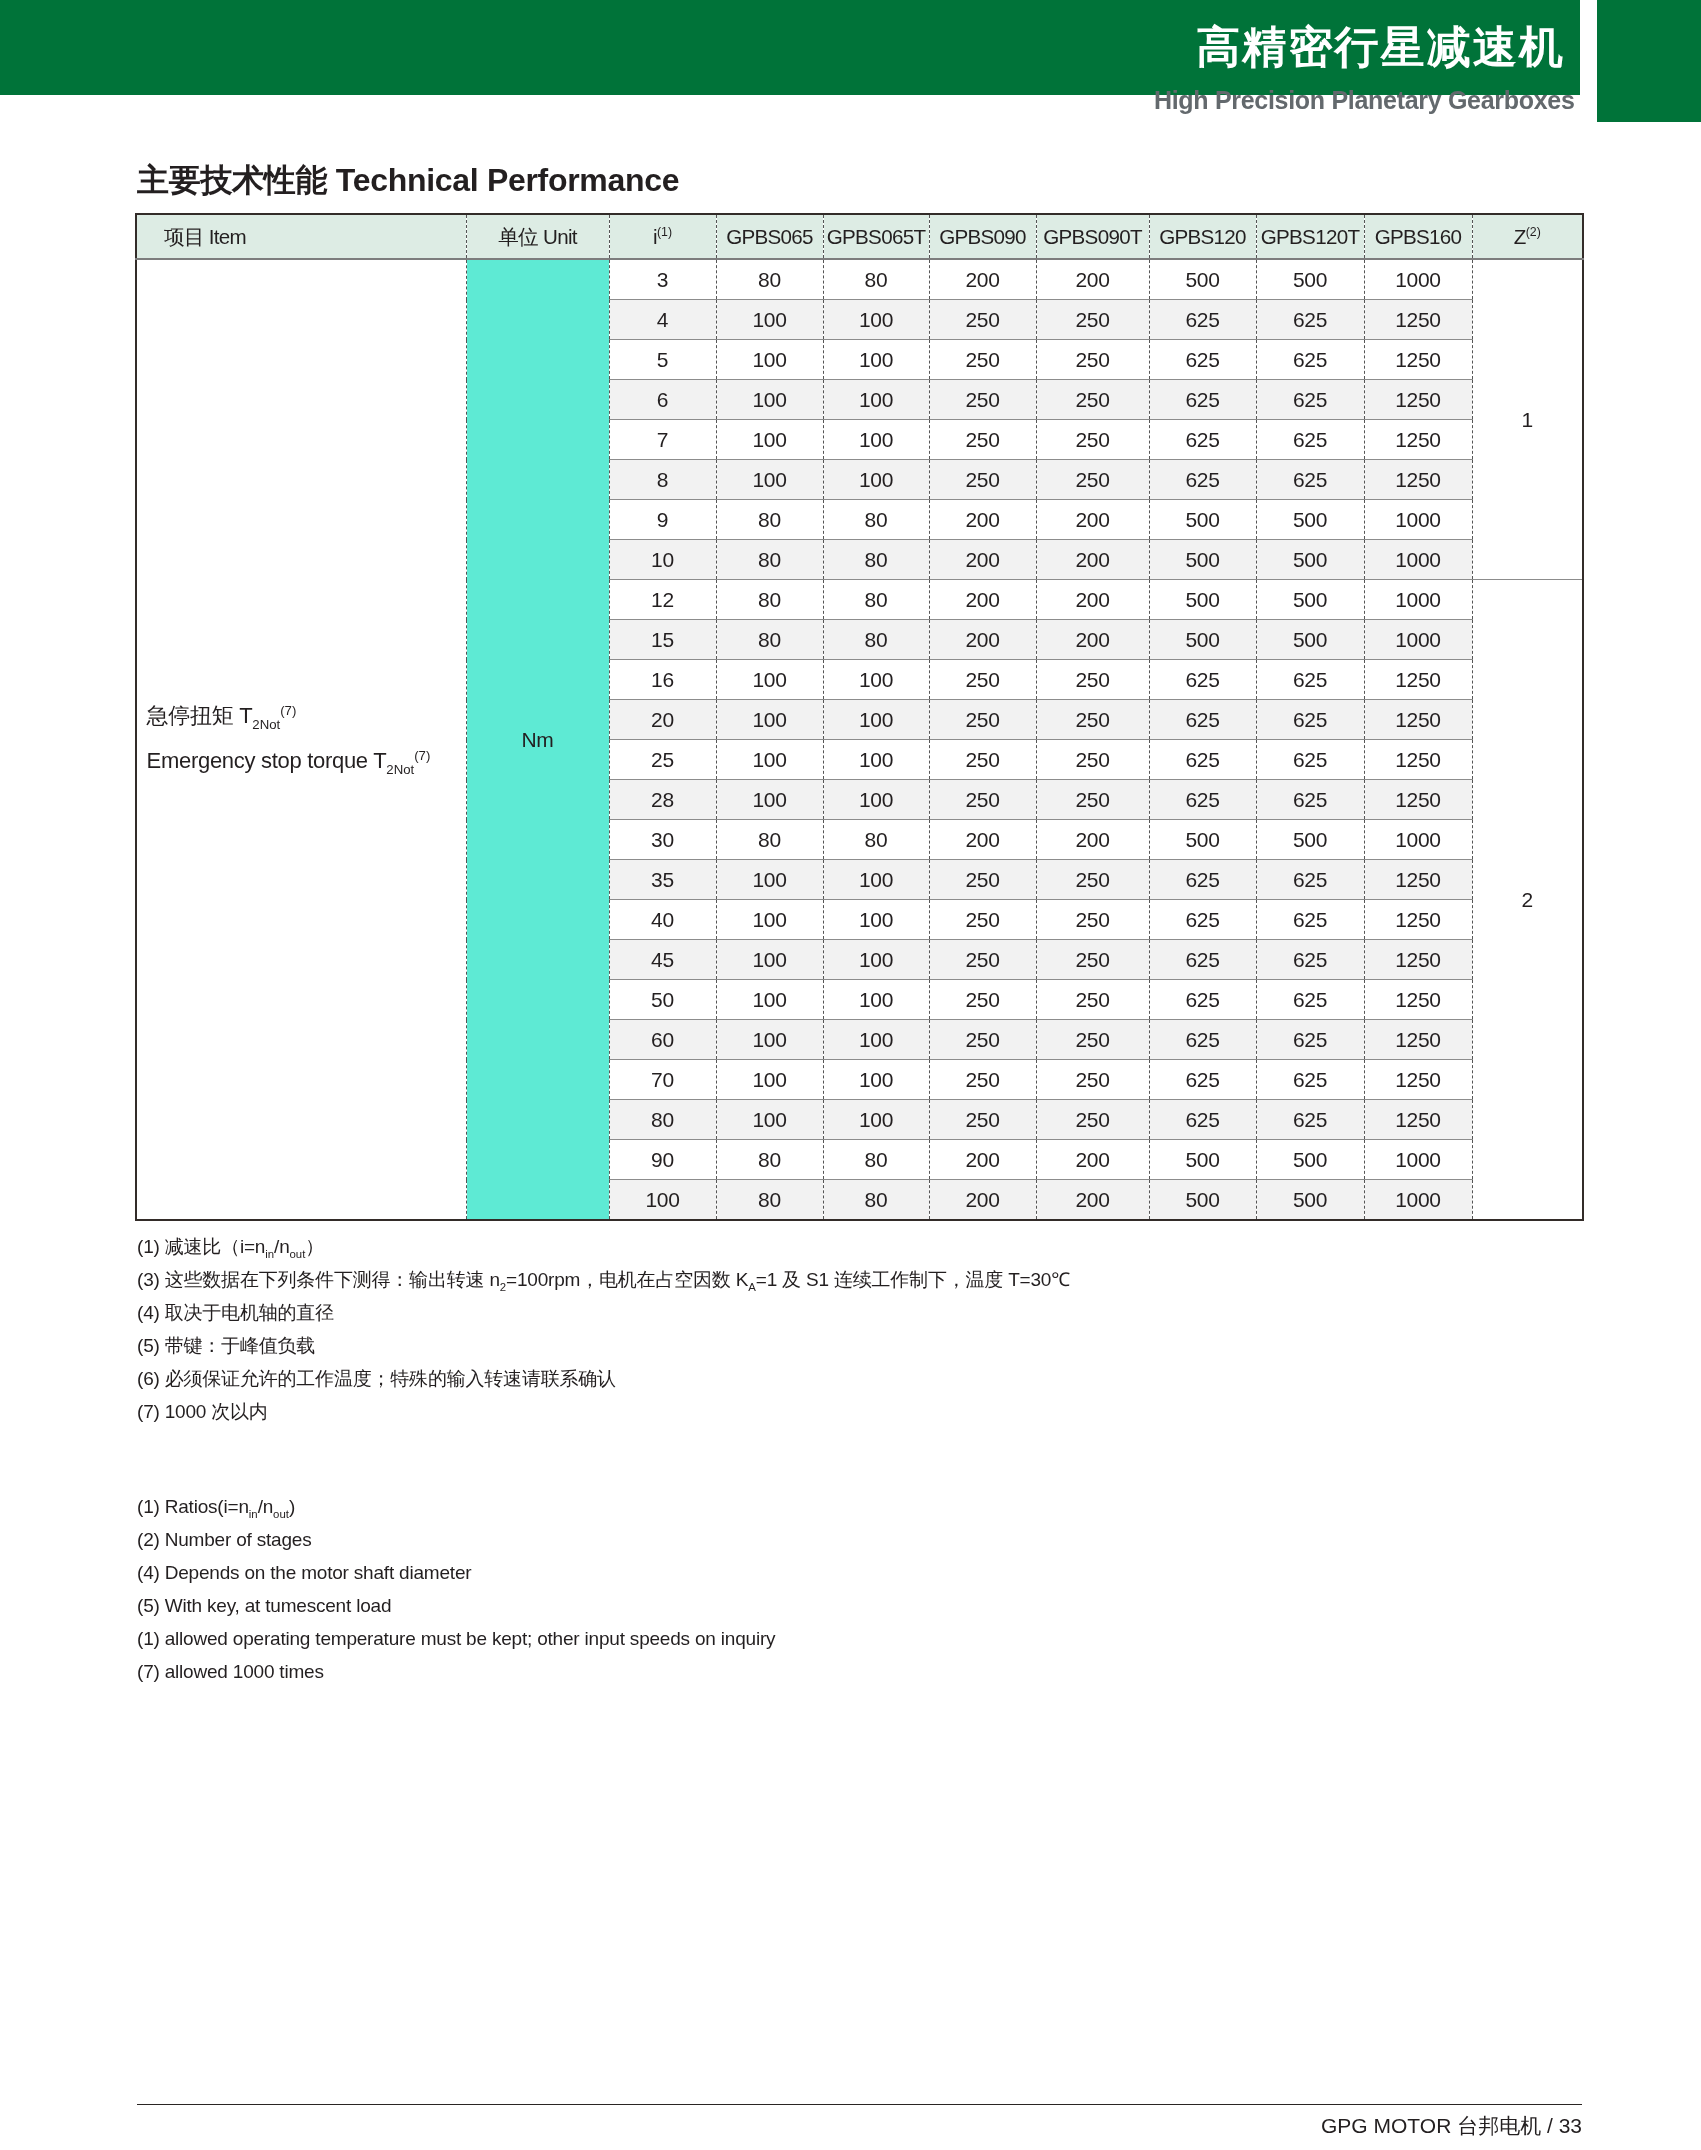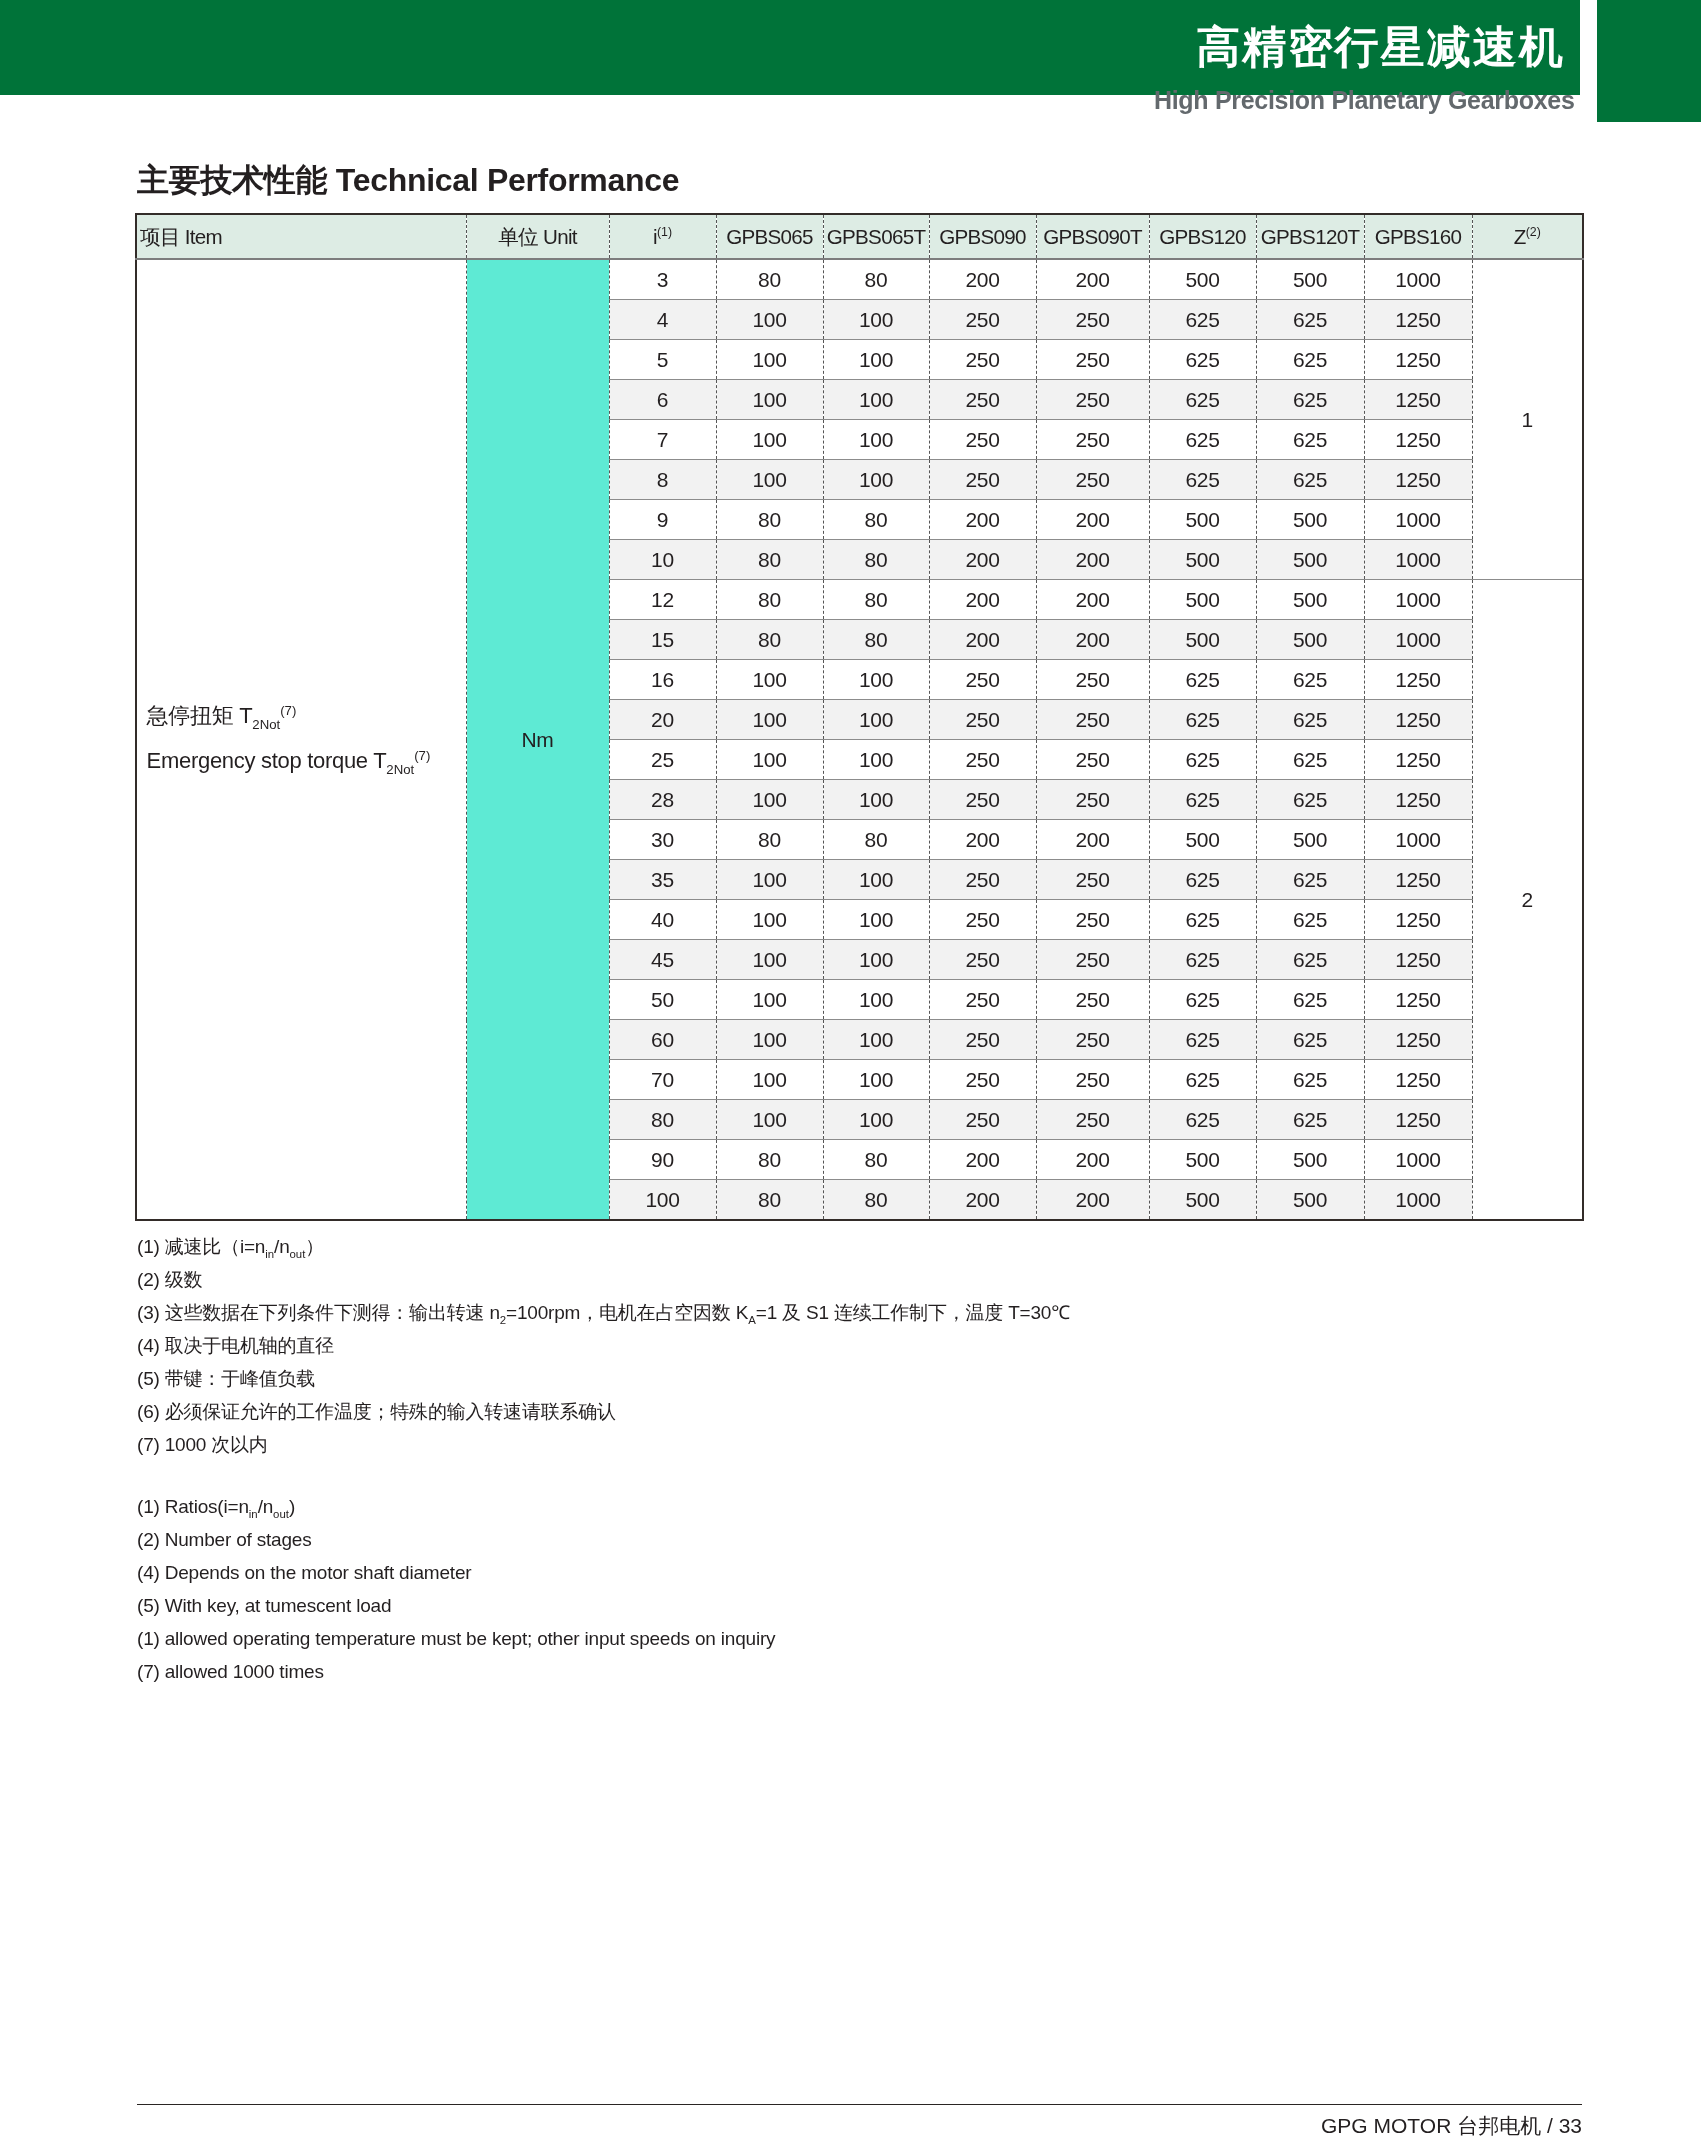--- a/index.html
+++ b/index.html
@@ -40,21 +40,21 @@
     position:absolute;left:135px;top:213px;width:1448px;
     border-collapse:collapse;table-layout:fixed;
     border:2.1px solid var(--frame);
   }
   .perf-table th{
     height:43px;background:var(--hdr-bg);
     font-size:20.6px;font-weight:400;letter-spacing:-0.7px;
     border-bottom:2.1px solid #7d7d7d;
     text-align:center;padding:0;overflow:hidden;
   }
-  .perf-table th.col-item{text-align:left;padding-left:3px;}
+  .perf-table th.col-item{text-align:left;padding-left:27px;}
   .perf-table th + th{border-left:1.4px dashed var(--dash);}
   .perf-table td{
     height:39px;text-align:center;font-size:21px;letter-spacing:-0.3px;
     padding:0;overflow:hidden;
   }
   .perf-table td.dashL{border-left:1.4px dashed var(--dash);}
   .perf-table td.sep{border-top:1.4px solid var(--rowline);}
   .perf-table td.alt{background:var(--stripe);}
   .perf-table td.item-cell{
     text-align:left;padding-left:9.6px;font-size:22px;line-height:31px;background:#fff;
@@ -358,21 +358,20 @@
         <td class="dashL alt sep">200</td>
         <td class="dashL alt sep">500</td>
         <td class="dashL alt sep">500</td>
         <td class="dashL alt sep">1000</td>
       </tr>
     </tbody>
 </table>
 
 <div class="notes notes-zh" id="notes-zh">
     <div class="note-line">(1) 减速比（i=n<sub>in</sub>/n<sub>out</sub>）</div>
-    <div class="note-line">(2) 级数</div>
     <div class="note-line">(3) 这些数据在下列条件下测得：输出转速 n<sub>2</sub>=100rpm，电机在占空因数 K<sub>A</sub>=1 及 S1 连续工作制下，温度 T=30℃</div>
     <div class="note-line">(4) 取决于电机轴的直径</div>
     <div class="note-line">(5) 带键：于峰值负载</div>
     <div class="note-line">(6) 必须保证允许的工作温度；特殊的输入转速请联系确认</div>
     <div class="note-line">(7) 1000 次以内</div>
   </div>
 <div class="notes notes-en" id="notes-en">
     <div class="note-line">(1) Ratios(i=n<sub>in</sub>/n<sub>out</sub>)</div>
     <div class="note-line">(2) Number of stages</div>
     <div class="note-line">(4) Depends on the motor shaft diameter</div>

